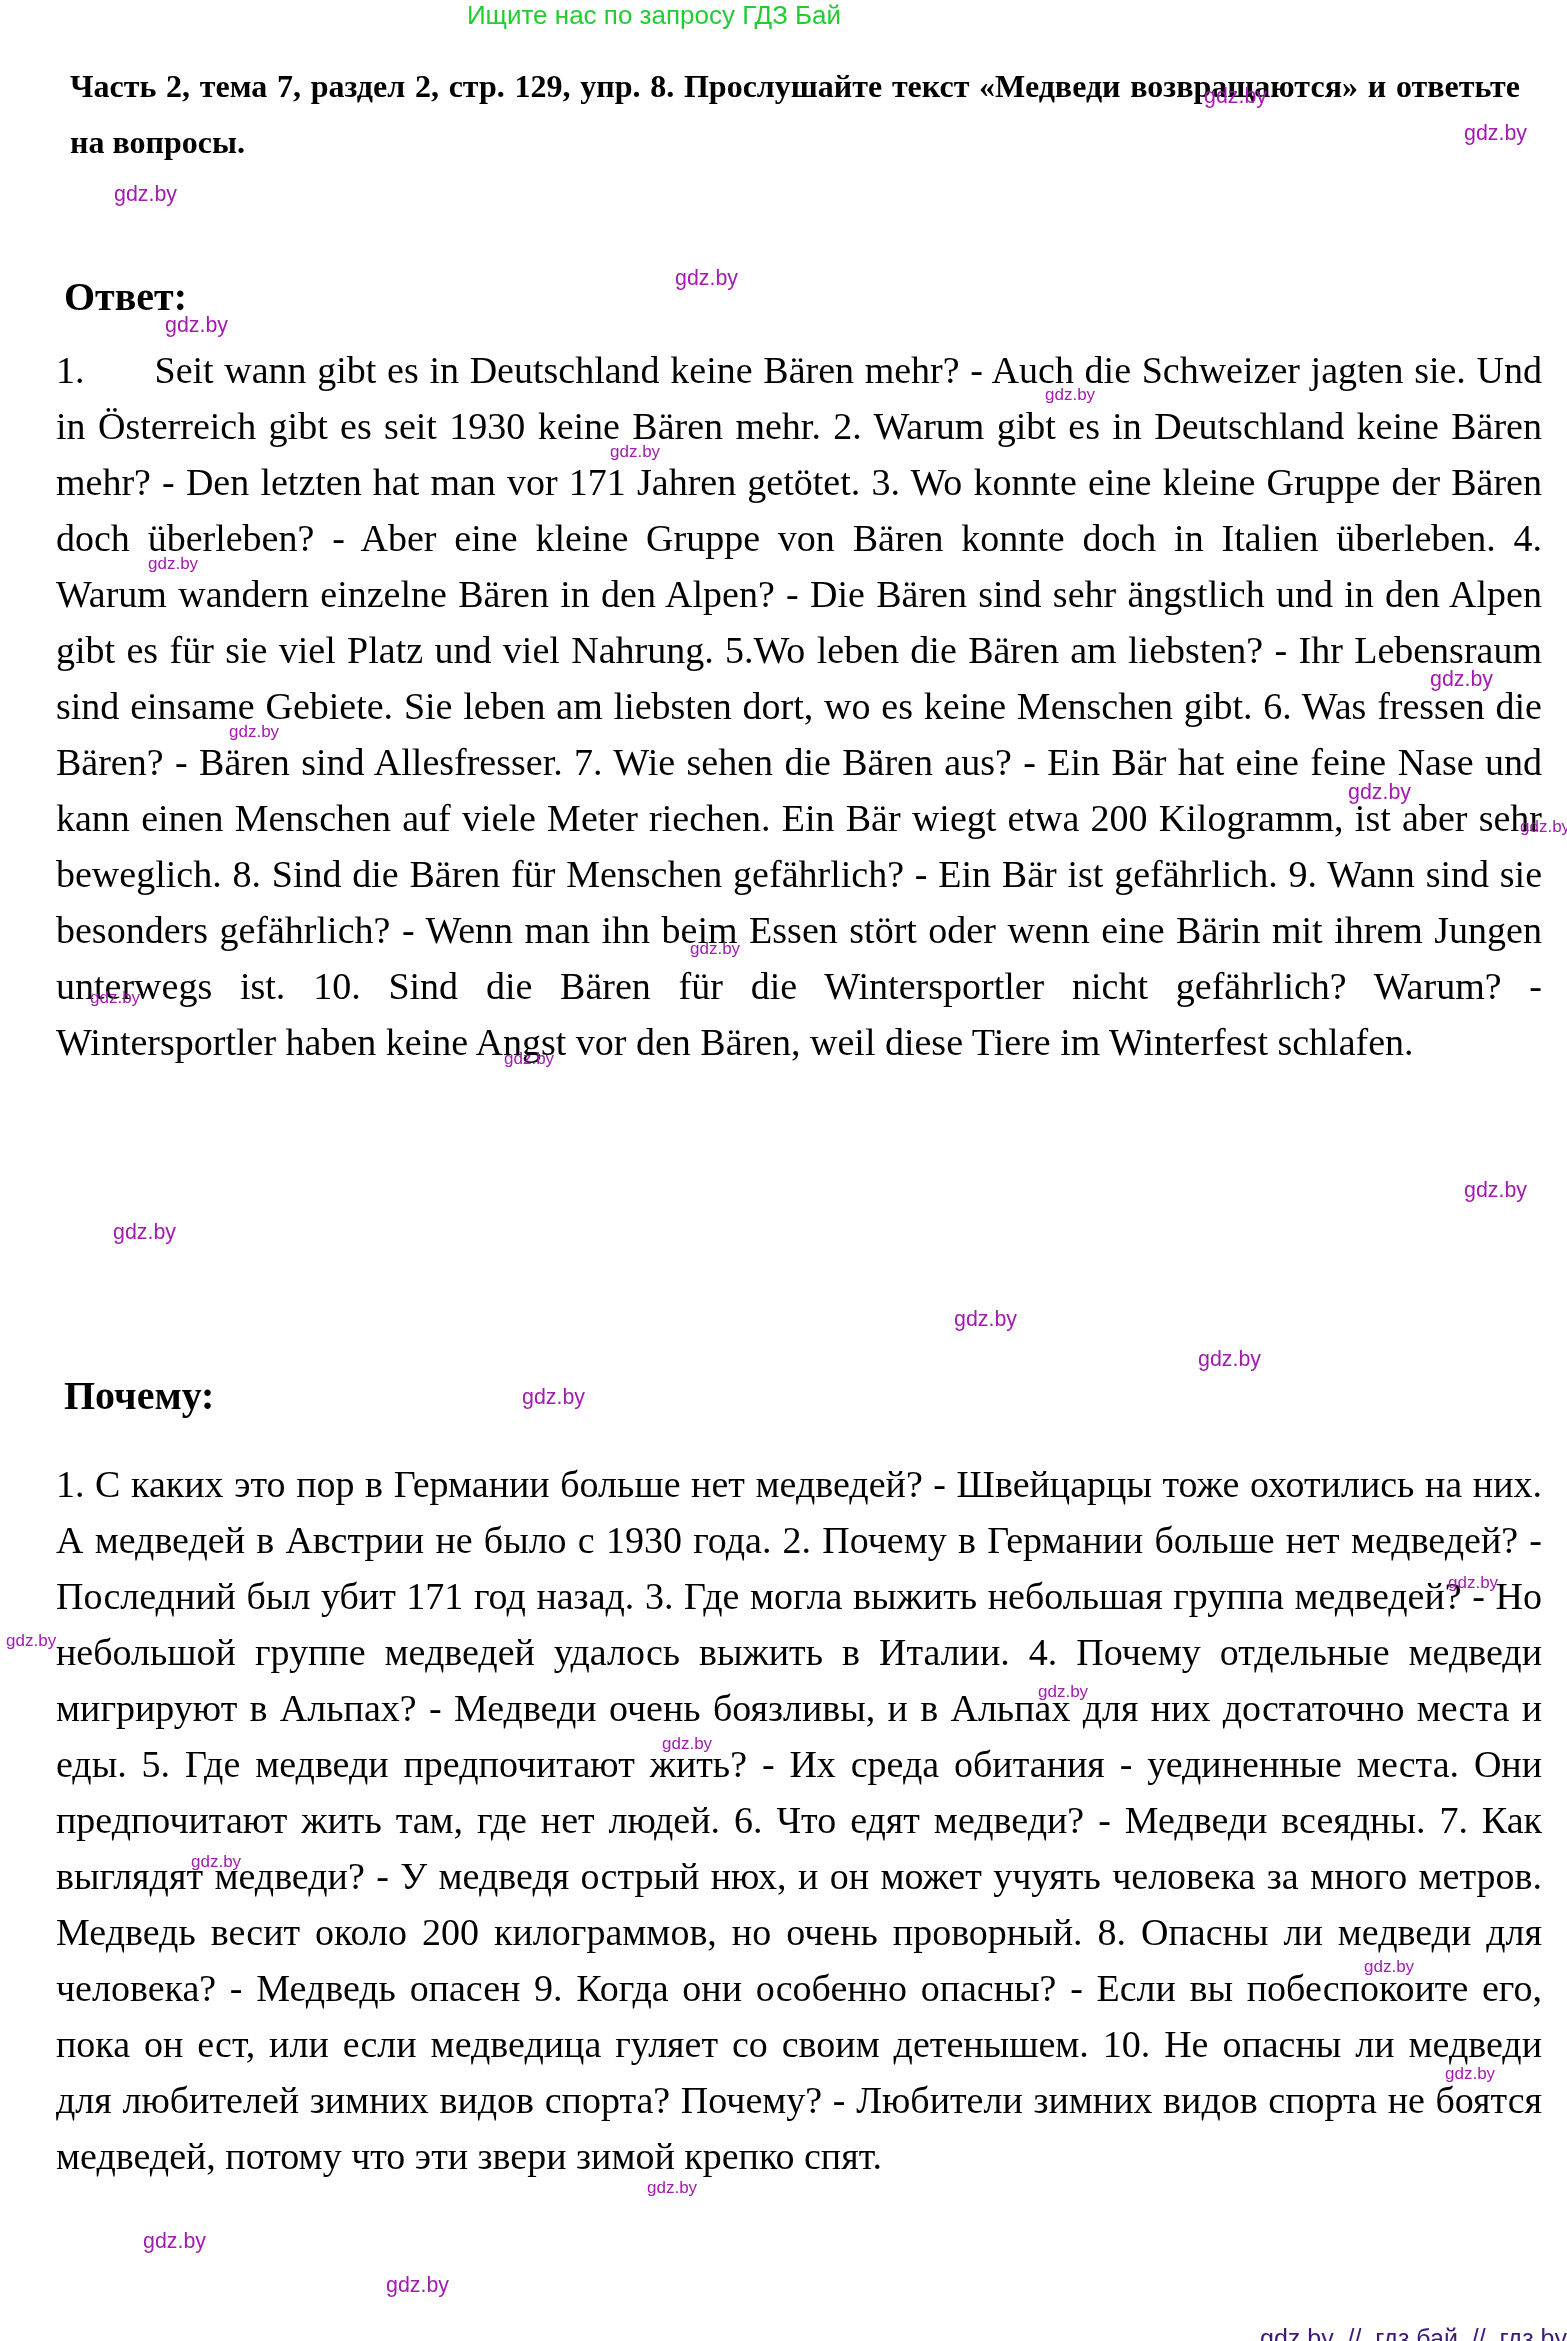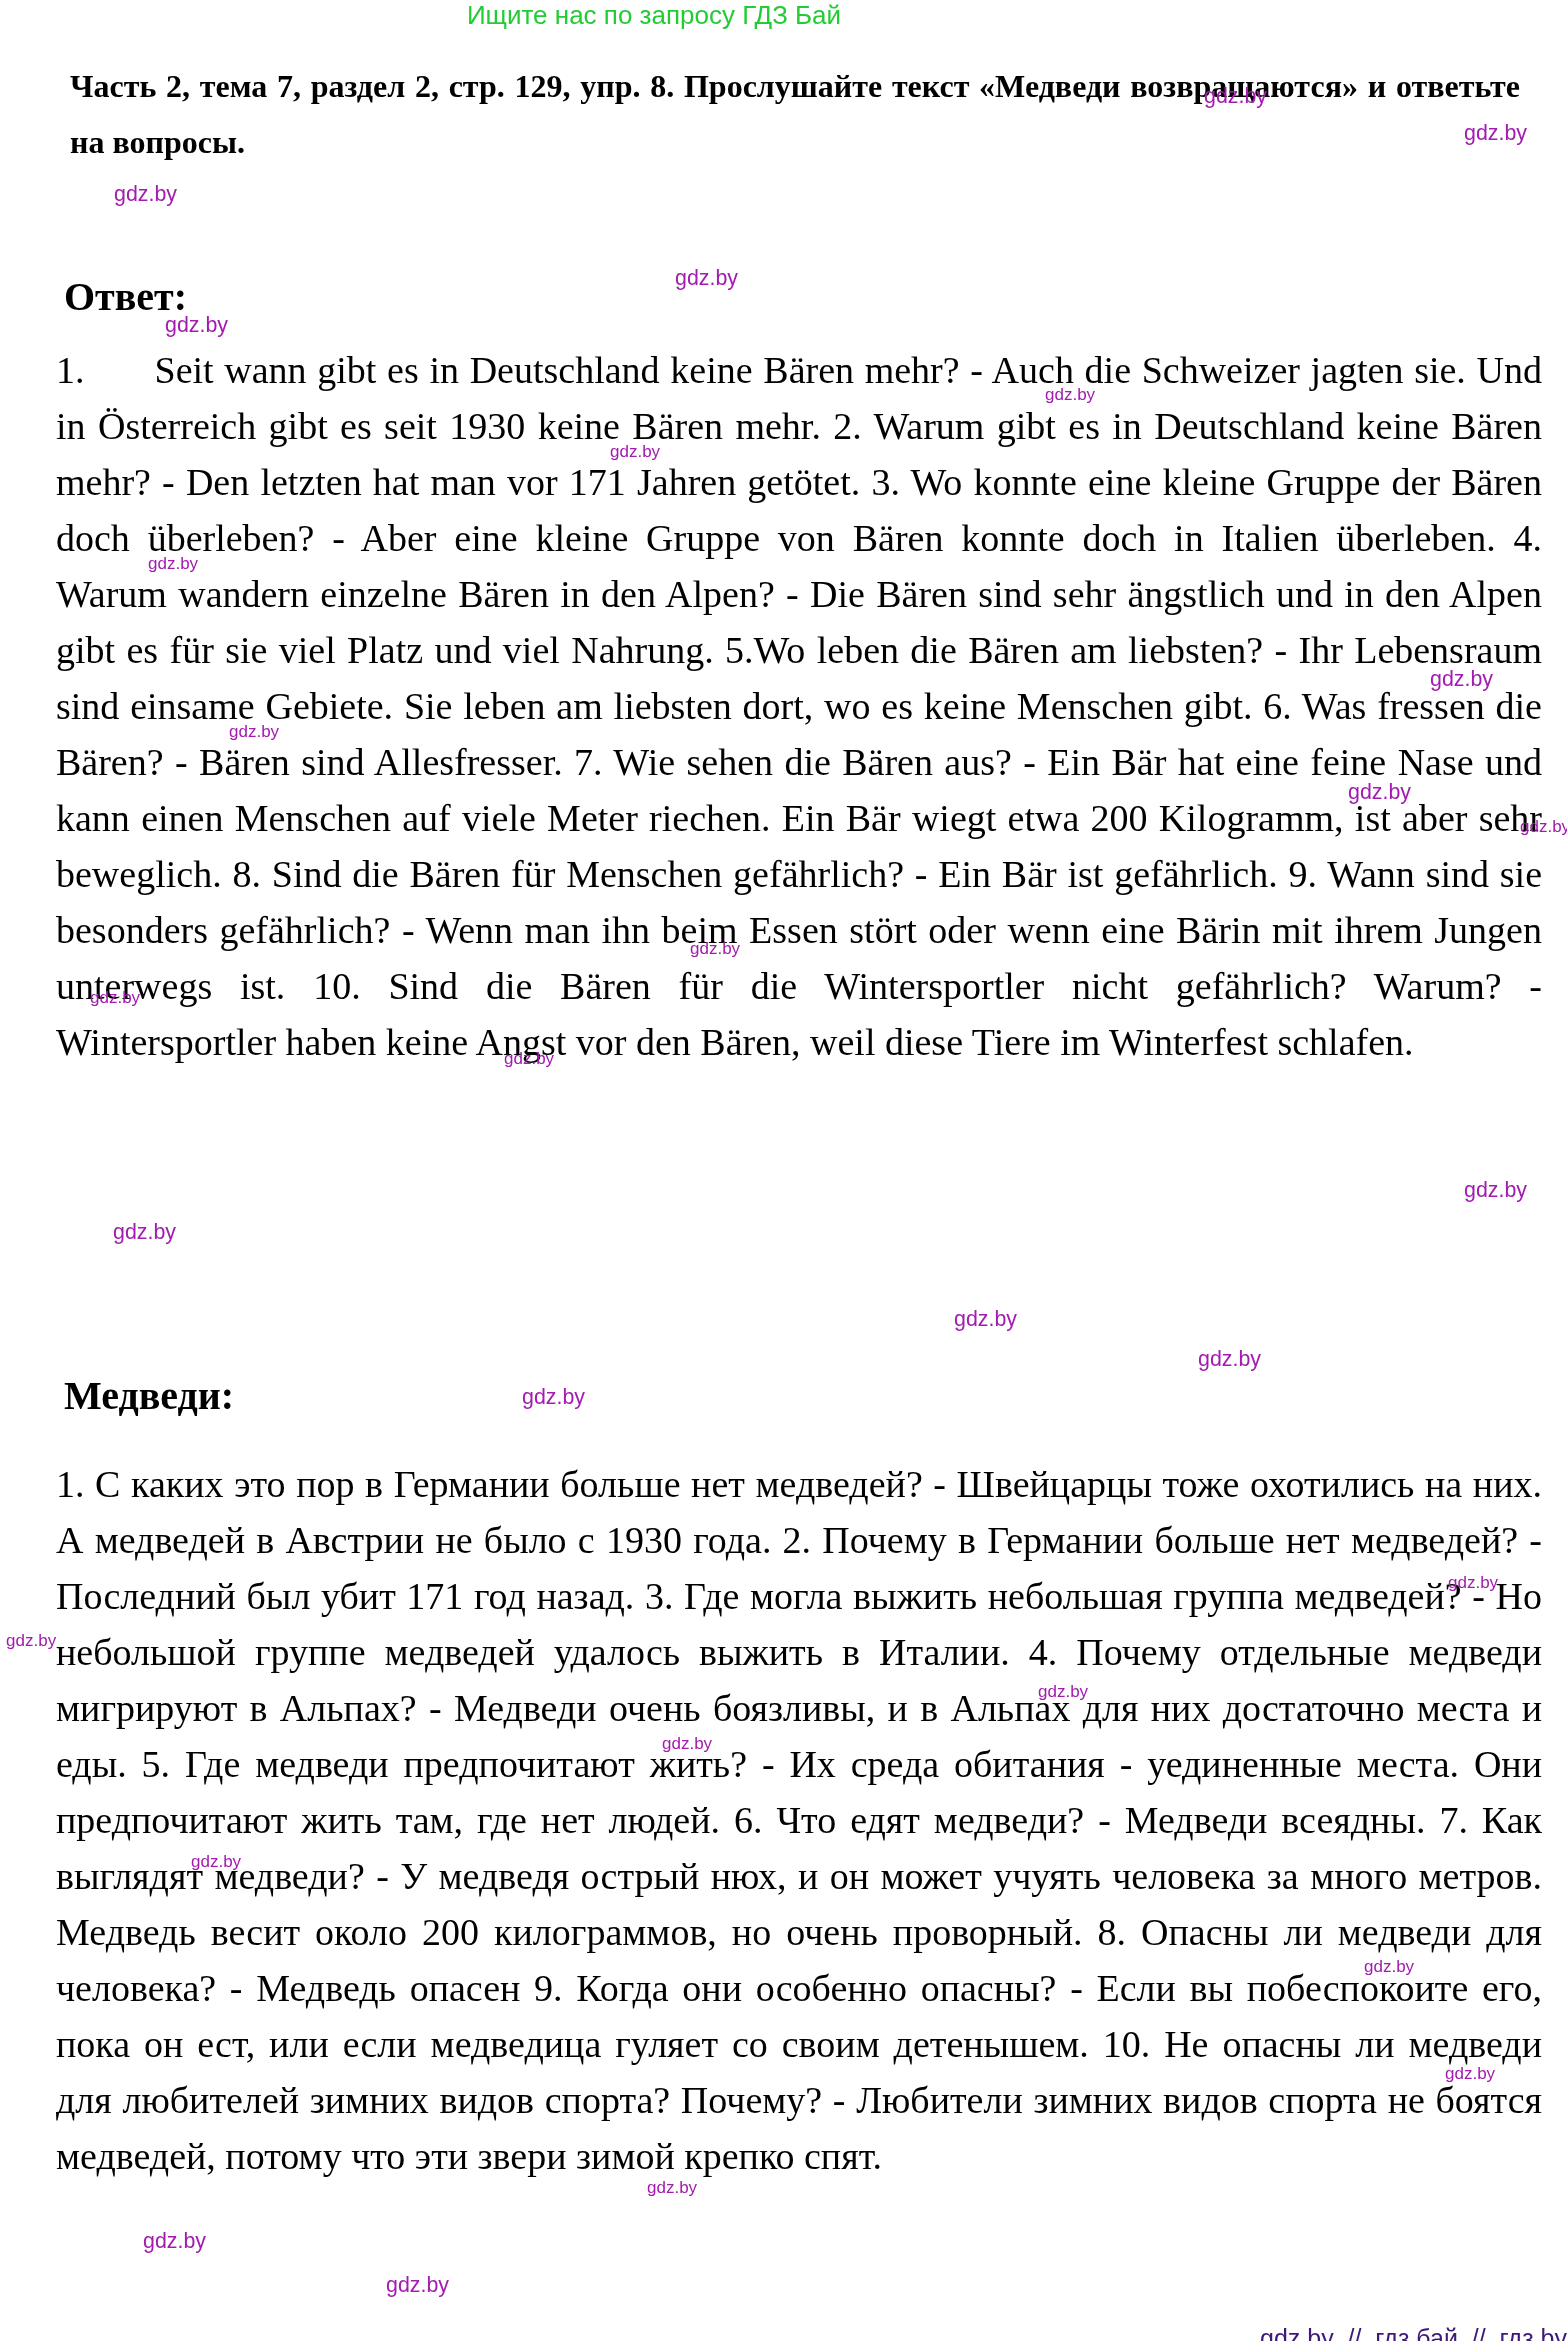--- a/index.html
+++ b/index.html
@@ -81,21 +81,21 @@
 
 <div class="top-banner">Ищите нас по запросу ГДЗ Бай</div>
 
 <div class="doc">
   <h1 class="title">Часть 2, тема 7, раздел 2, стр. 129, упр. 8. Прослушайте текст «Медведи возвращаются» и ответьте на вопросы.</h1>
 
   <h2 class="section-heading answer-heading">Ответ:</h2>
 
   <p class="body-text answer-body"><span>1.</span><span class="tab"></span><span>Seit wann gibt es in Deutschland keine Bären mehr? - Auch die Schweizer jagten sie. Und in Österreich gibt es seit 1930 keine Bären mehr. 2. Warum gibt es in Deutschland keine Bären mehr? - Den letzten hat man vor 171 Jahren getötet. 3. Wo konnte eine kleine Gruppe der Bären doch überleben? - Aber eine kleine Gruppe von Bären konnte doch in Italien überleben. 4. Warum wandern einzelne Bären in den Alpen? - Die Bären sind sehr ängstlich und in den Alpen gibt es für sie viel Platz und viel Nahrung. 5.Wo leben die Bären am liebsten? - Ihr Lebensraum sind einsame Gebiete. Sie leben am liebsten dort, wo es keine Menschen gibt. 6. Was fressen die Bären? - Bären sind Allesfresser. 7. Wie sehen die Bären aus? - Ein Bär hat eine feine Nase und kann einen Menschen auf viele Meter riechen. Ein Bär wiegt etwa 200 Kilogramm, ist aber sehr beweglich. 8. Sind die Bären für Menschen gefährlich? - Ein Bär ist gefährlich. 9. Wann sind sie besonders gefährlich? - Wenn man ihn beim Essen stört oder wenn eine Bärin mit ihrem Jungen unterwegs ist. 10. Sind die Bären für die Wintersportler nicht gefährlich? Warum? - Wintersportler haben keine Angst vor den Bären, weil diese Tiere im Winterfest schlafen.</span></p>
 
-  <h2 class="section-heading translation-heading">Медведи:</h2>
+  <h2 class="section-heading translation-heading">Почему:</h2>
 
   <p class="body-text translation-body">1. С каких это пор в Германии больше нет медведей? - Швейцарцы тоже охотились на них. А медведей в Австрии не было с 1930 года. 2. Почему в Германии больше нет медведей? - Последний был убит 171 год назад. 3. Где могла выжить небольшая группа медведей? - Но небольшой группе медведей удалось выжить в Италии. 4. Почему отдельные медведи мигрируют в Альпах? - Медведи очень боязливы, и в Альпах для них достаточно места и еды. 5. Где медведи предпочитают жить? - Их среда обитания - уединенные места. Они предпочитают жить там, где нет людей. 6. Что едят медведи? - Медведи всеядны. 7. Как выглядят медведи? - У медведя острый нюх, и он может учуять человека за много метров. Медведь весит около 200 килограммов, но очень проворный. 8. Опасны ли медведи для человека? - Медведь опасен 9. Когда они особенно опасны? - Если вы побеспокоите его, пока он ест, или если медведица гуляет со своим детенышем. 10. Не опасны ли медведи для любителей зимних видов спорта? Почему? - Любители зимних видов спорта не боятся медведей, потому что эти звери зимой крепко спят.</p>
 </div>
 
 <span class="wm" style="left:1204px; top:85px;">gdz.by</span>
 <span class="wm" style="left:1464px; top:122px;">gdz.by</span>
 <span class="wm" style="left:114px; top:183px;">gdz.by</span>
 <span class="wm" style="left:675px; top:267px;">gdz.by</span>
 <span class="wm" style="left:165px; top:314px;">gdz.by</span>
 <span class="wm small" style="left:1045px; top:386px;">gdz.by</span>

